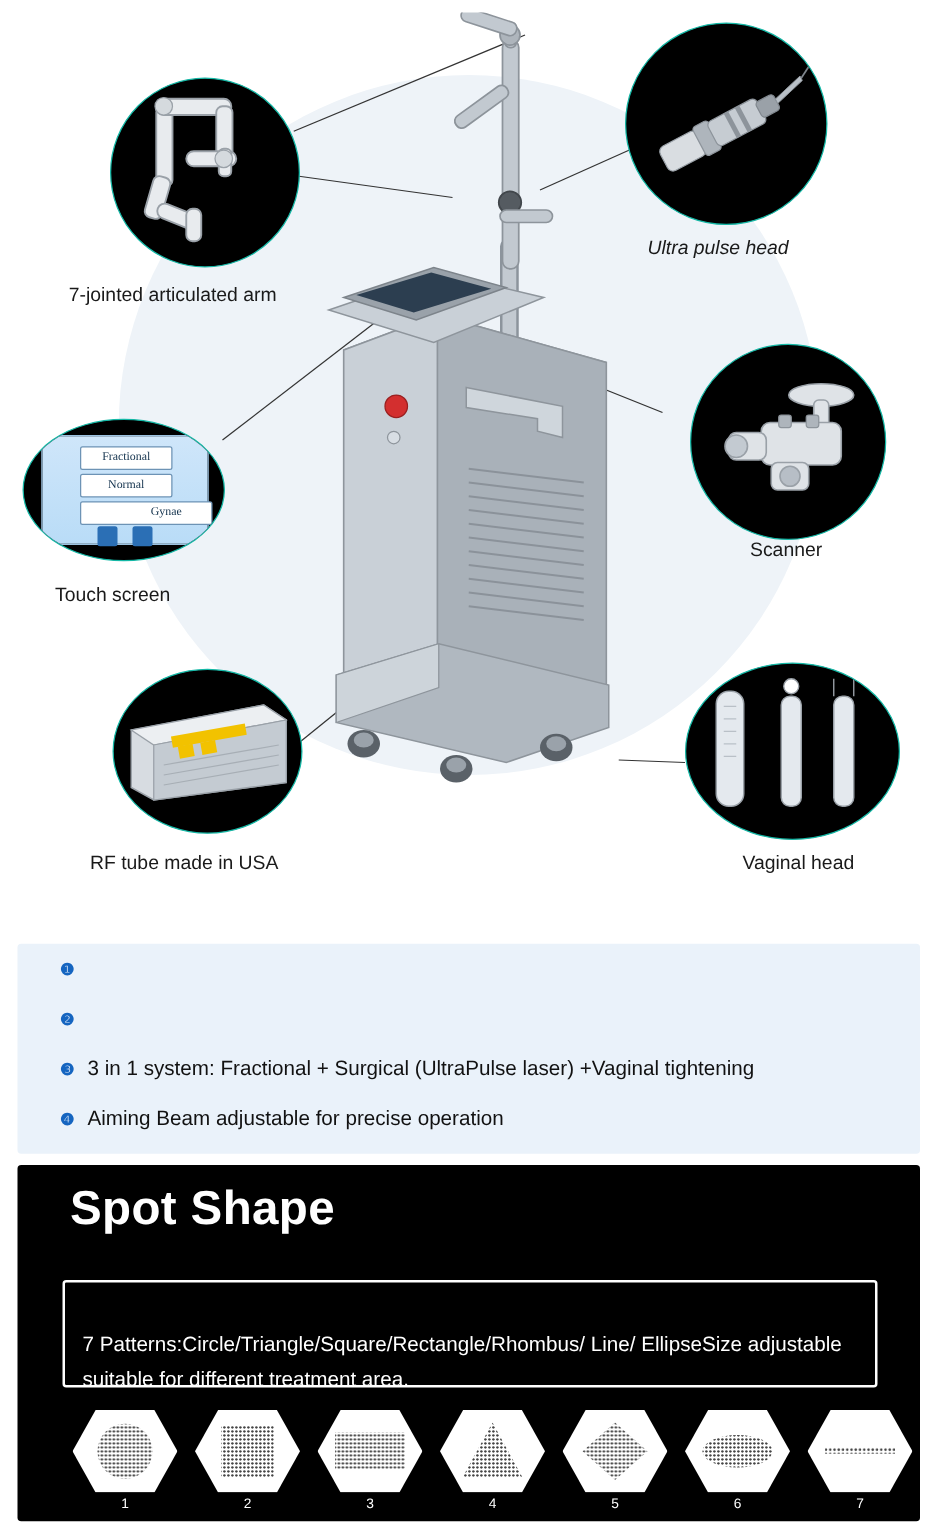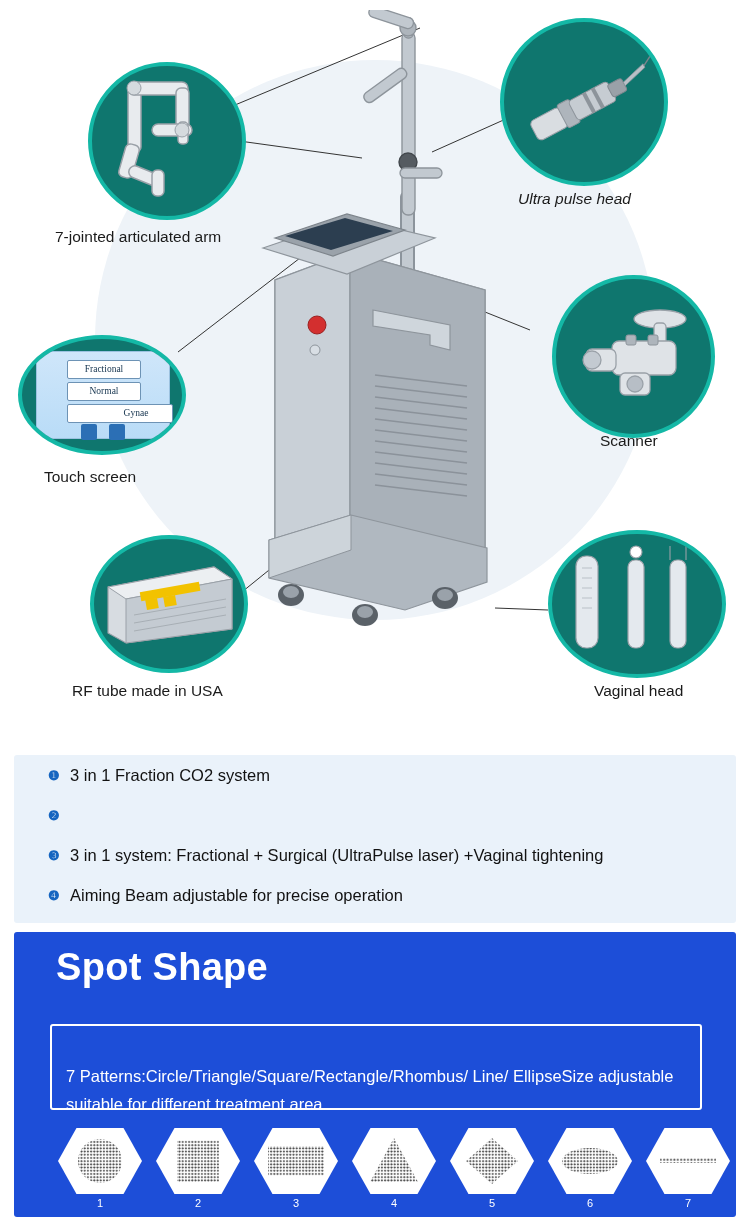--- a/index.html
+++ b/index.html
@@ -22,22 +22,22 @@
     position:absolute;
     left:95px;top:60px;
     width:560px;height:560px;
     border-radius:50%;
     background:#eef3f8;
   }
 
   .bubble{
     position:absolute;
     border-radius:50%;
-    border:4px solid #14b8a6;
-    background:#0f766e;
+    border:1px solid #14b8a6;
+    background:#000000;
     overflow:hidden;
   }
   .caption{
     position:absolute;
     font-size:15.5px;
     color:#1a1a1a;
     white-space:nowrap;
   }
 
   svg.lines{
@@ -76,21 +76,21 @@
   }
   .num{
     display:inline-block;min-width:20px;
     color:#1565c0;font-size:13px;font-weight:bold;
     margin-right:2px;
   }
 
   
   .spot{
     position:absolute;left:14px;top:932px;width:722px;height:285px;
-    background:#1d4ed8;
+    background:#000000;
     border-radius:3px;
     overflow:hidden;
   }
   .spot-title{
     position:absolute;left:42px;top:14px;
     font-size:38px;font-weight:bold;color:#ffffff;
     letter-spacing:.3px;
   }
   .spot-box{
     position:absolute;left:36px;top:92px;width:648px;height:82px;
@@ -311,21 +311,20 @@
       <div class="ts-sq" style="left:72px;top:72px;"></div>
     </div>
   </div>
   <div class="caption" style="left:44px;top:468px;">Touch screen</div>
 
 </div>
 
 <div class="features">
   <div class="feat-row">
     <span class="num">❶</span>
-    <span>3 in 1 Fraction CO2 system</span>
   </div>
   <div class="feat-row">
     <span class="num">❷</span>
   </div>
   <div class="feat-row">
     <span class="num">❸</span>
     <span>3 in 1 system: Fractional + Surgical (UltraPulse laser) +Vaginal tightening</span>
   </div>
   <div class="feat-row">
     <span class="num">❹</span>

